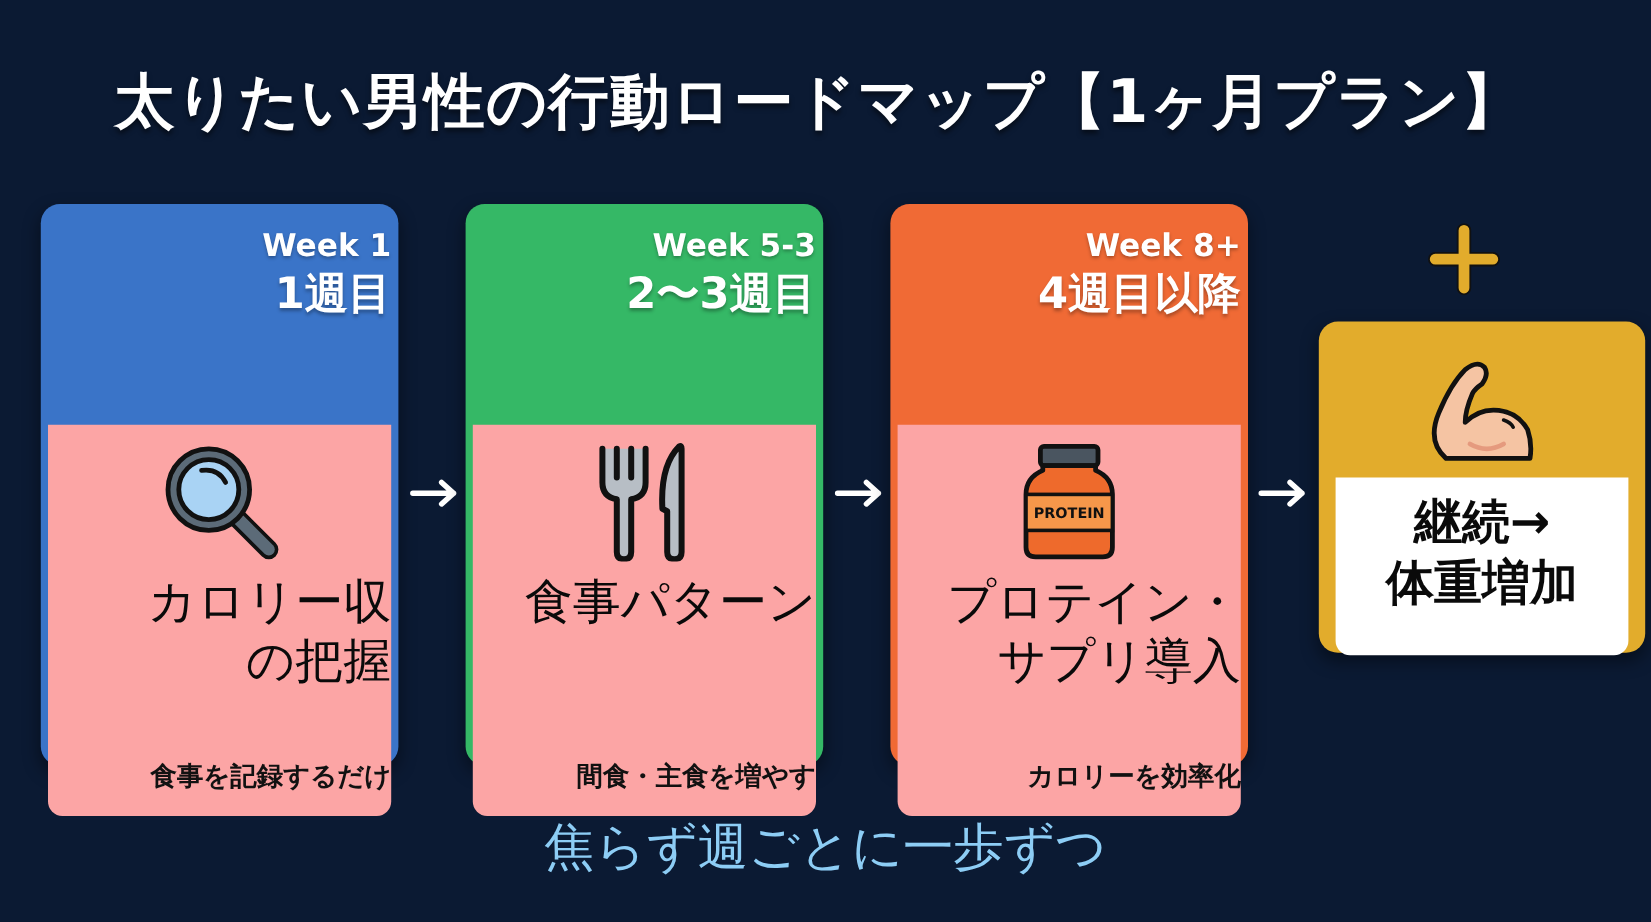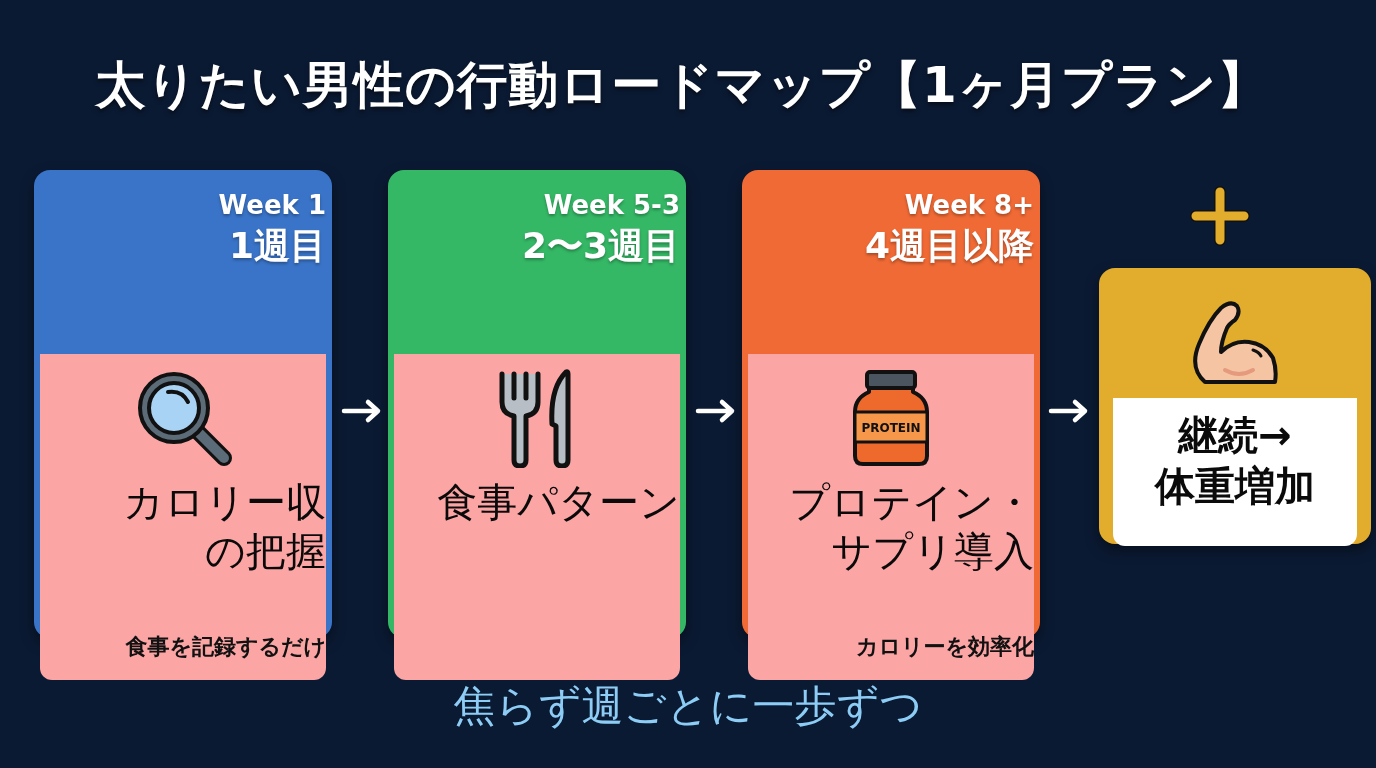--- a/index.html
+++ b/index.html
@@ -106,20 +106,21 @@
   <div class="body">
     <div class="icon">
       <svg width="90" height="100" viewBox="0 0 90 100">
         <path d="M10 6 V34 Q10 46 22 48 V92 Q22 98 28 98 Q34 98 34 92 V48 Q46 46 46 34 V6 M22 6 V30 M34 6 V30" fill="#b7bec5" stroke="#111" stroke-width="5" stroke-linejoin="round" stroke-linecap="round"></path>
         <path d="M74 4 Q58 20 60 56 L64 58 V92 Q64 98 70 98 Q76 98 76 92 V6 Q76 3 74 4 Z" fill="#b7bec5" stroke="#111" stroke-width="5" stroke-linejoin="round"></path>
       </svg>
     </div>
     <div class="main">
       <div>食事パターン</div>
     </div>
+    <div class="sub">間食・主食を増やす</div>
   </div>
 </div>
 
 <svg class="arrow a2" viewBox="0 0 44 28">
   <path d="M4 14 H38 M28 5 L38 14 L28 23" stroke="#fff" stroke-width="4.5" fill="none" stroke-linecap="round" stroke-linejoin="round"></path>
 </svg>
 
 <div class="card c3">
   <div class="head">
     <div class="week-en">Week 8+</div>

